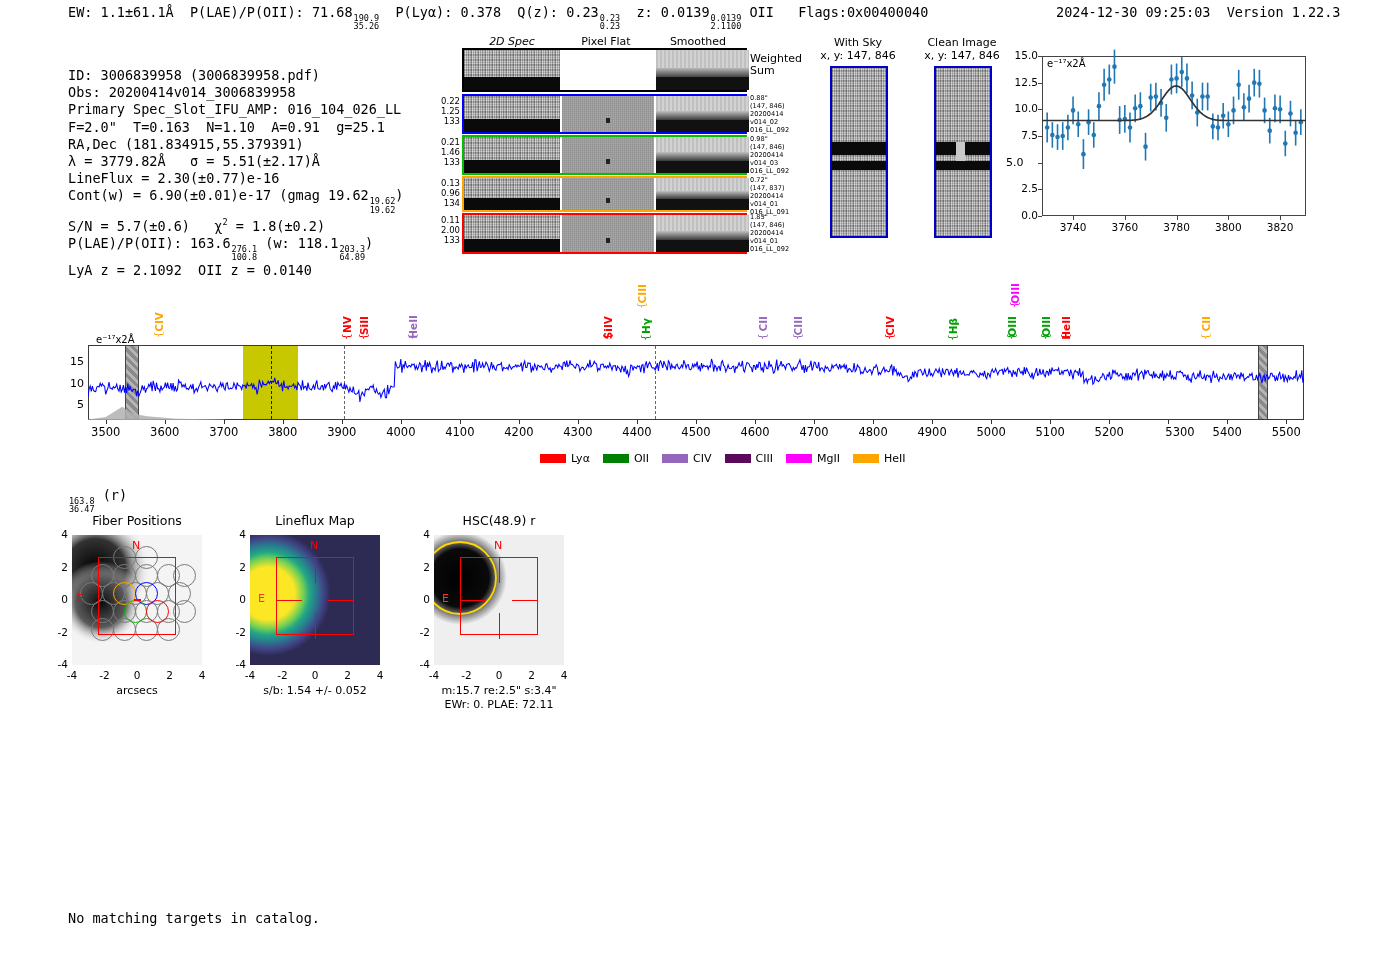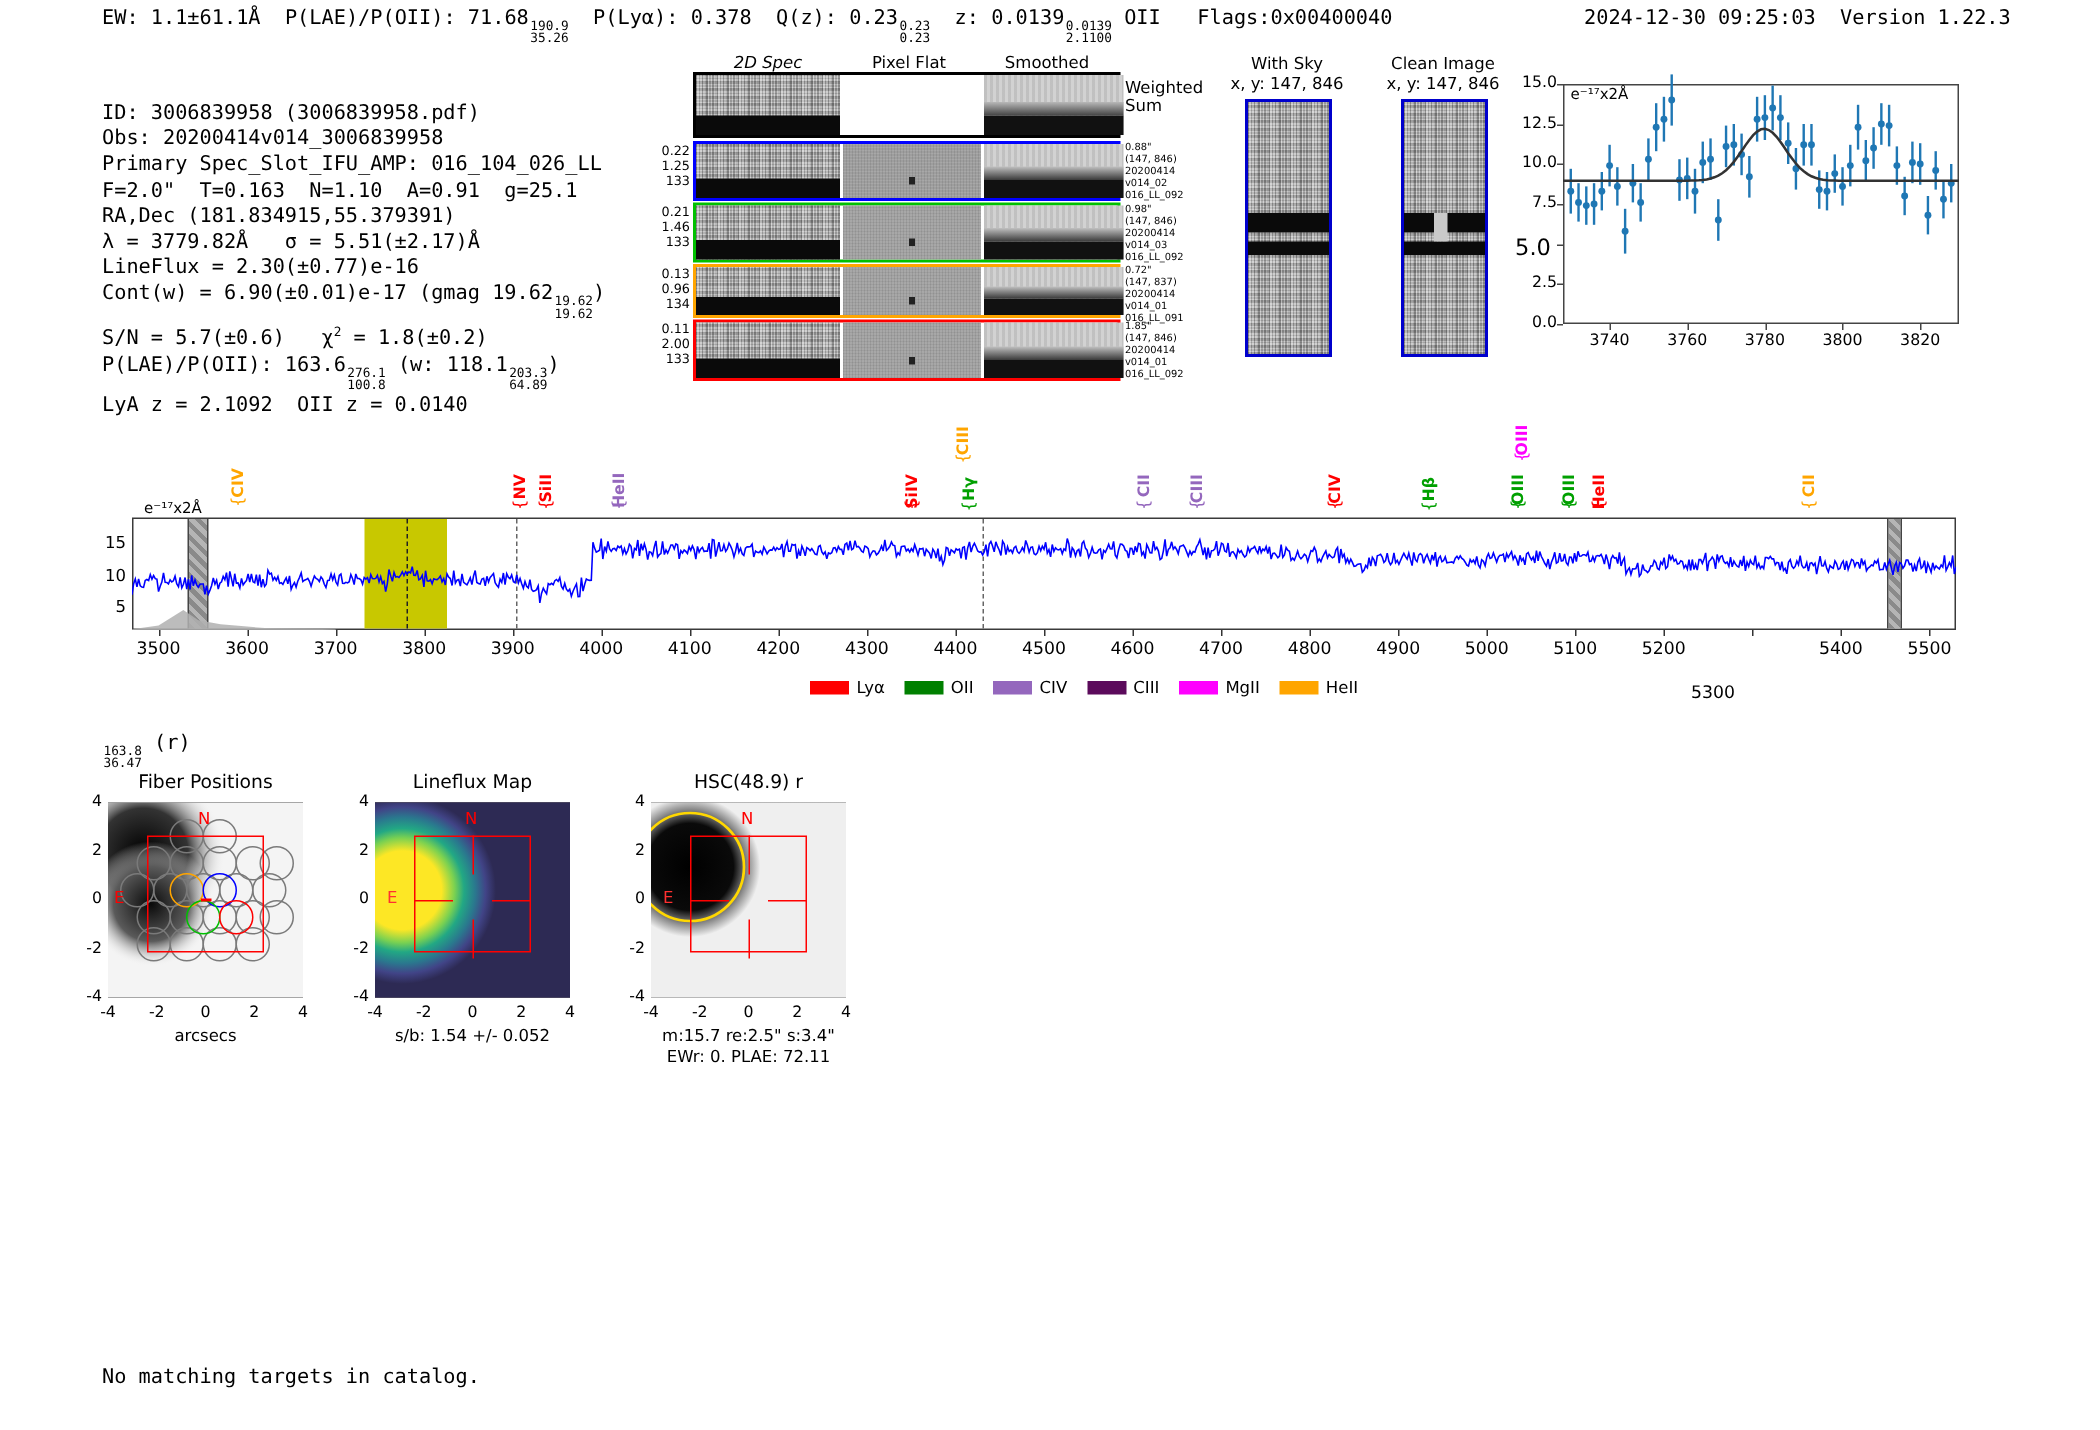--- a/index.html
+++ b/index.html
@@ -248,21 +248,21 @@
 </div>
 
 <div id="linefit-root">
     <div class="abs" style="left:1042px;top:56px;width:264px;height:160px;
         box-sizing:border-box;border:1px solid #444;background:#fff;"></div>
     <div class="abs sans" style="left:1047px;top:58px;font-size:10px;">e⁻¹⁷x2Å</div>
     <div class="abs sans" style="left:1006px;top:209px;width:32px;text-align:right;font-size:10.5px;">0.0</div>
     <div class="abs" style="left:1038px;top:216px;width:4px;height:1px;background:#444;"></div>
     <div class="abs sans" style="left:1006px;top:182.33333333333334px;width:32px;text-align:right;font-size:10.5px;">2.5</div>
     <div class="abs" style="left:1038px;top:189.33333333333334px;width:4px;height:1px;background:#444;"></div>
-    <div class="abs sans" style="left:1006px;top:155.66666666666669px;width:32px;text-align:center;font-size:15px;">5.0</div>
+    <div class="abs sans" style="left:1006px;top:155.66666666666669px;width:32px;text-align:left;font-size:11px;">5.0</div>
     <div class="abs" style="left:1038px;top:162.66666666666669px;width:4px;height:1px;background:#444;"></div>
     <div class="abs sans" style="left:1006px;top:129px;width:32px;text-align:right;font-size:10.5px;">7.5</div>
     <div class="abs" style="left:1038px;top:136px;width:4px;height:1px;background:#444;"></div>
     <div class="abs sans" style="left:1006px;top:102.33333333333334px;width:32px;text-align:right;font-size:10.5px;">10.0</div>
     <div class="abs" style="left:1038px;top:109.33333333333334px;width:4px;height:1px;background:#444;"></div>
     <div class="abs sans" style="left:1006px;top:75.66666666666666px;width:32px;text-align:right;font-size:10.5px;">12.5</div>
     <div class="abs" style="left:1038px;top:82.66666666666666px;width:4px;height:1px;background:#444;"></div>
     <div class="abs sans" style="left:1006px;top:49px;width:32px;text-align:right;font-size:10.5px;">15.0</div>
     <div class="abs" style="left:1038px;top:56px;width:4px;height:1px;background:#444;"></div>
     <div class="abs" style="left:1073.0588235294117px;top:216px;width:1px;height:4px;background:#444;"></div>
@@ -435,21 +435,21 @@
     <div class="abs sans" style="left:873.0873786407767px;top:425px;font-size:11.5px;transform:translateX(-50%);">4800</div>
     <div class="abs" style="left:932.1165048543689px;top:420px;width:1px;height:4px;background:#333;"></div>
     <div class="abs sans" style="left:932.1165048543689px;top:425px;font-size:11.5px;transform:translateX(-50%);">4900</div>
     <div class="abs" style="left:991.1456310679612px;top:420px;width:1px;height:4px;background:#333;"></div>
     <div class="abs sans" style="left:991.1456310679612px;top:425px;font-size:11.5px;transform:translateX(-50%);">5000</div>
     <div class="abs" style="left:1050.1747572815534px;top:420px;width:1px;height:4px;background:#333;"></div>
     <div class="abs sans" style="left:1050.1747572815534px;top:425px;font-size:11.5px;transform:translateX(-50%);">5100</div>
     <div class="abs" style="left:1109.2038834951454px;top:420px;width:1px;height:4px;background:#333;"></div>
     <div class="abs sans" style="left:1109.2038834951454px;top:425px;font-size:11.5px;transform:translateX(-50%);">5200</div>
     <div class="abs" style="left:1168.2330097087379px;top:420px;width:1px;height:4px;background:#333;"></div>
-    <div class="abs sans" style="left:1142px;top:425px;font-size:11.5px;transform:translateX(-50%);margin-top:29px;">5300</div>
+    <div class="abs sans" style="left:1180px;top:425px;font-size:11.5px;transform:translateX(-50%);">5300</div>
     <div class="abs" style="left:1227.2621359223301px;top:420px;width:1px;height:4px;background:#333;"></div>
     <div class="abs sans" style="left:1227.2621359223301px;top:425px;font-size:11.5px;transform:translateX(-50%);">5400</div>
     <div class="abs" style="left:1286.2912621359224px;top:420px;width:1px;height:4px;background:#333;"></div>
     <div class="abs sans" style="left:1286.2912621359224px;top:425px;font-size:11.5px;transform:translateX(-50%);">5500</div>
     <div class="linelabel" style="left:153px;top:312px;color:#ffa500;">CIV</div>
     <div class="linebrace" style="left:152px;top:331px;color:#ffa500;">{</div>
     <div class="linelabel" style="left:341px;top:316px;color:#ff0000;">NV</div>
     <div class="linebrace" style="left:340px;top:333px;color:#ff0000;">{</div>
     <div class="linelabel" style="left:358px;top:316px;color:#ff0000;">SiII</div>
     <div class="linebrace" style="left:357px;top:333px;color:#ff0000;">{</div>

